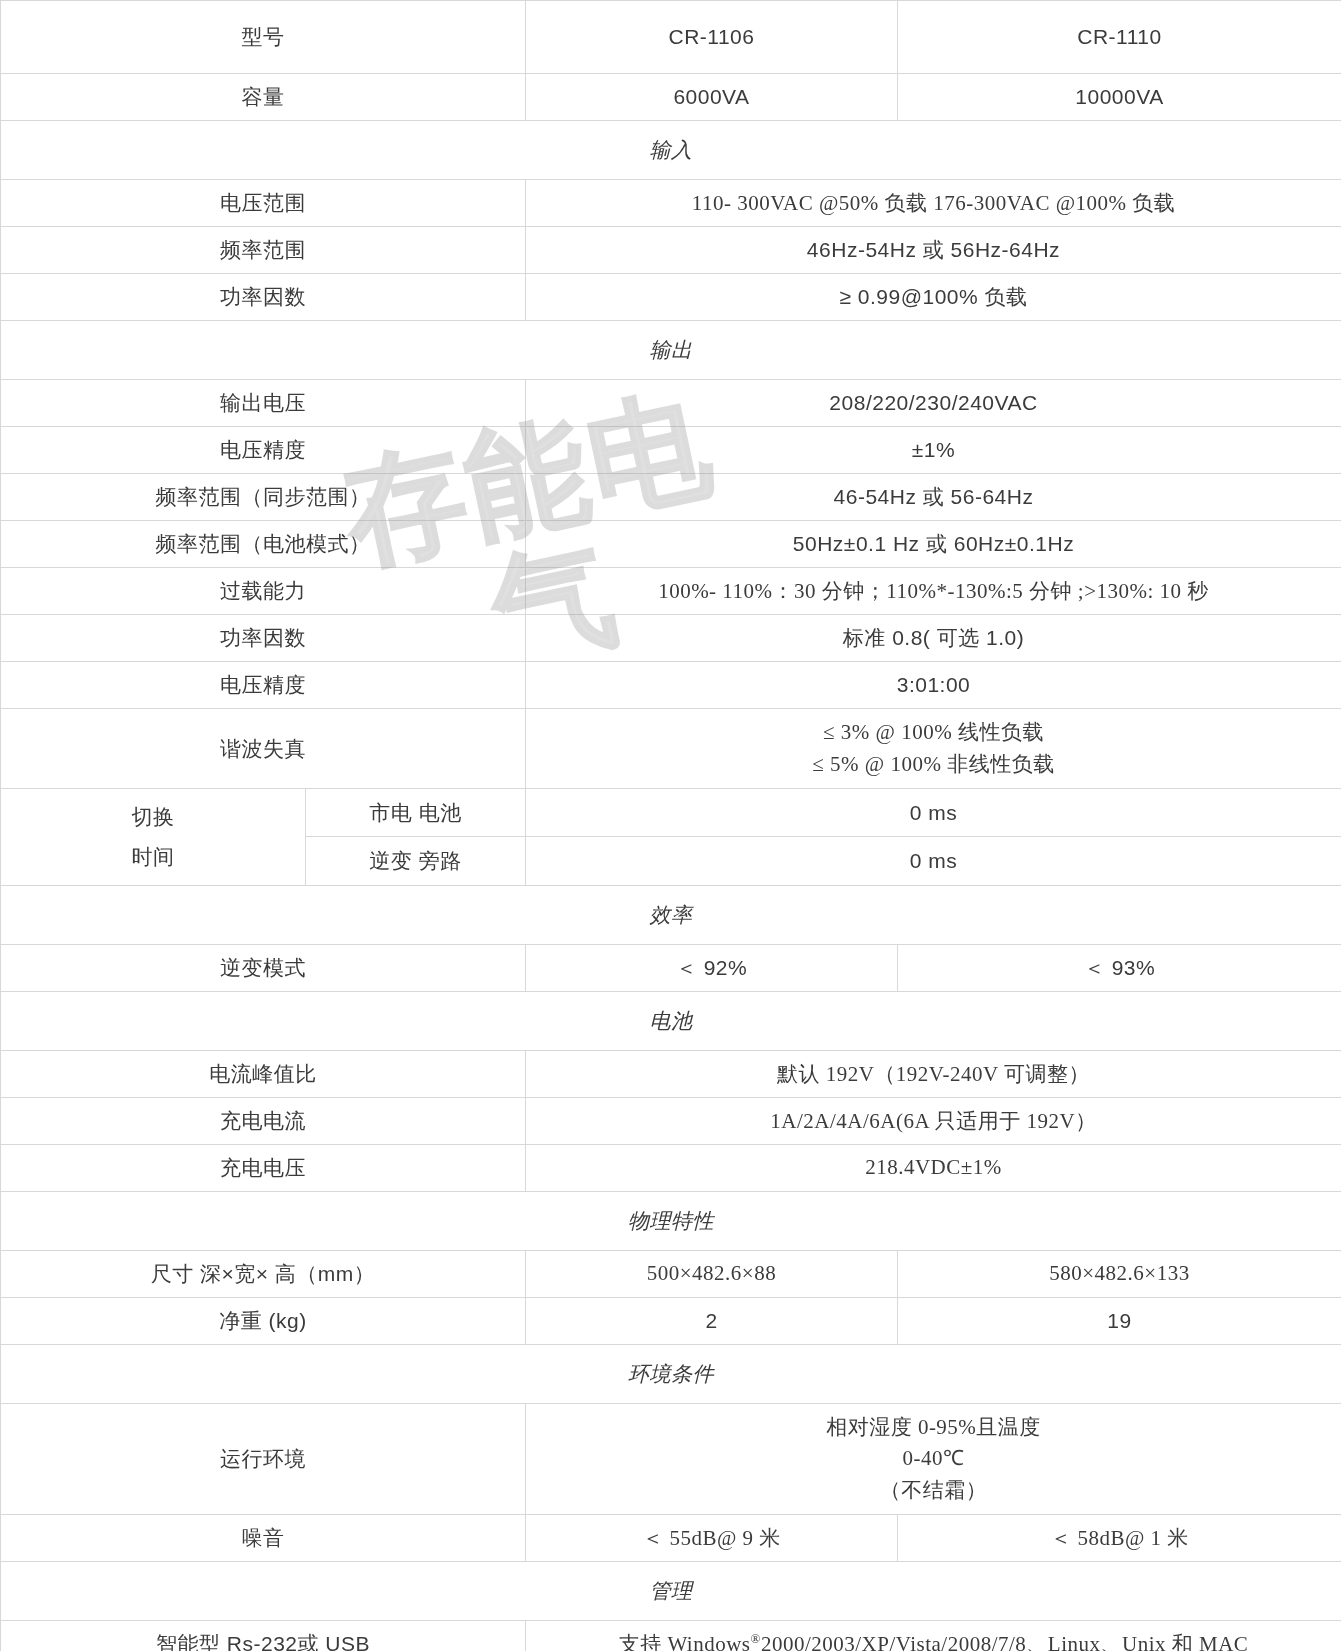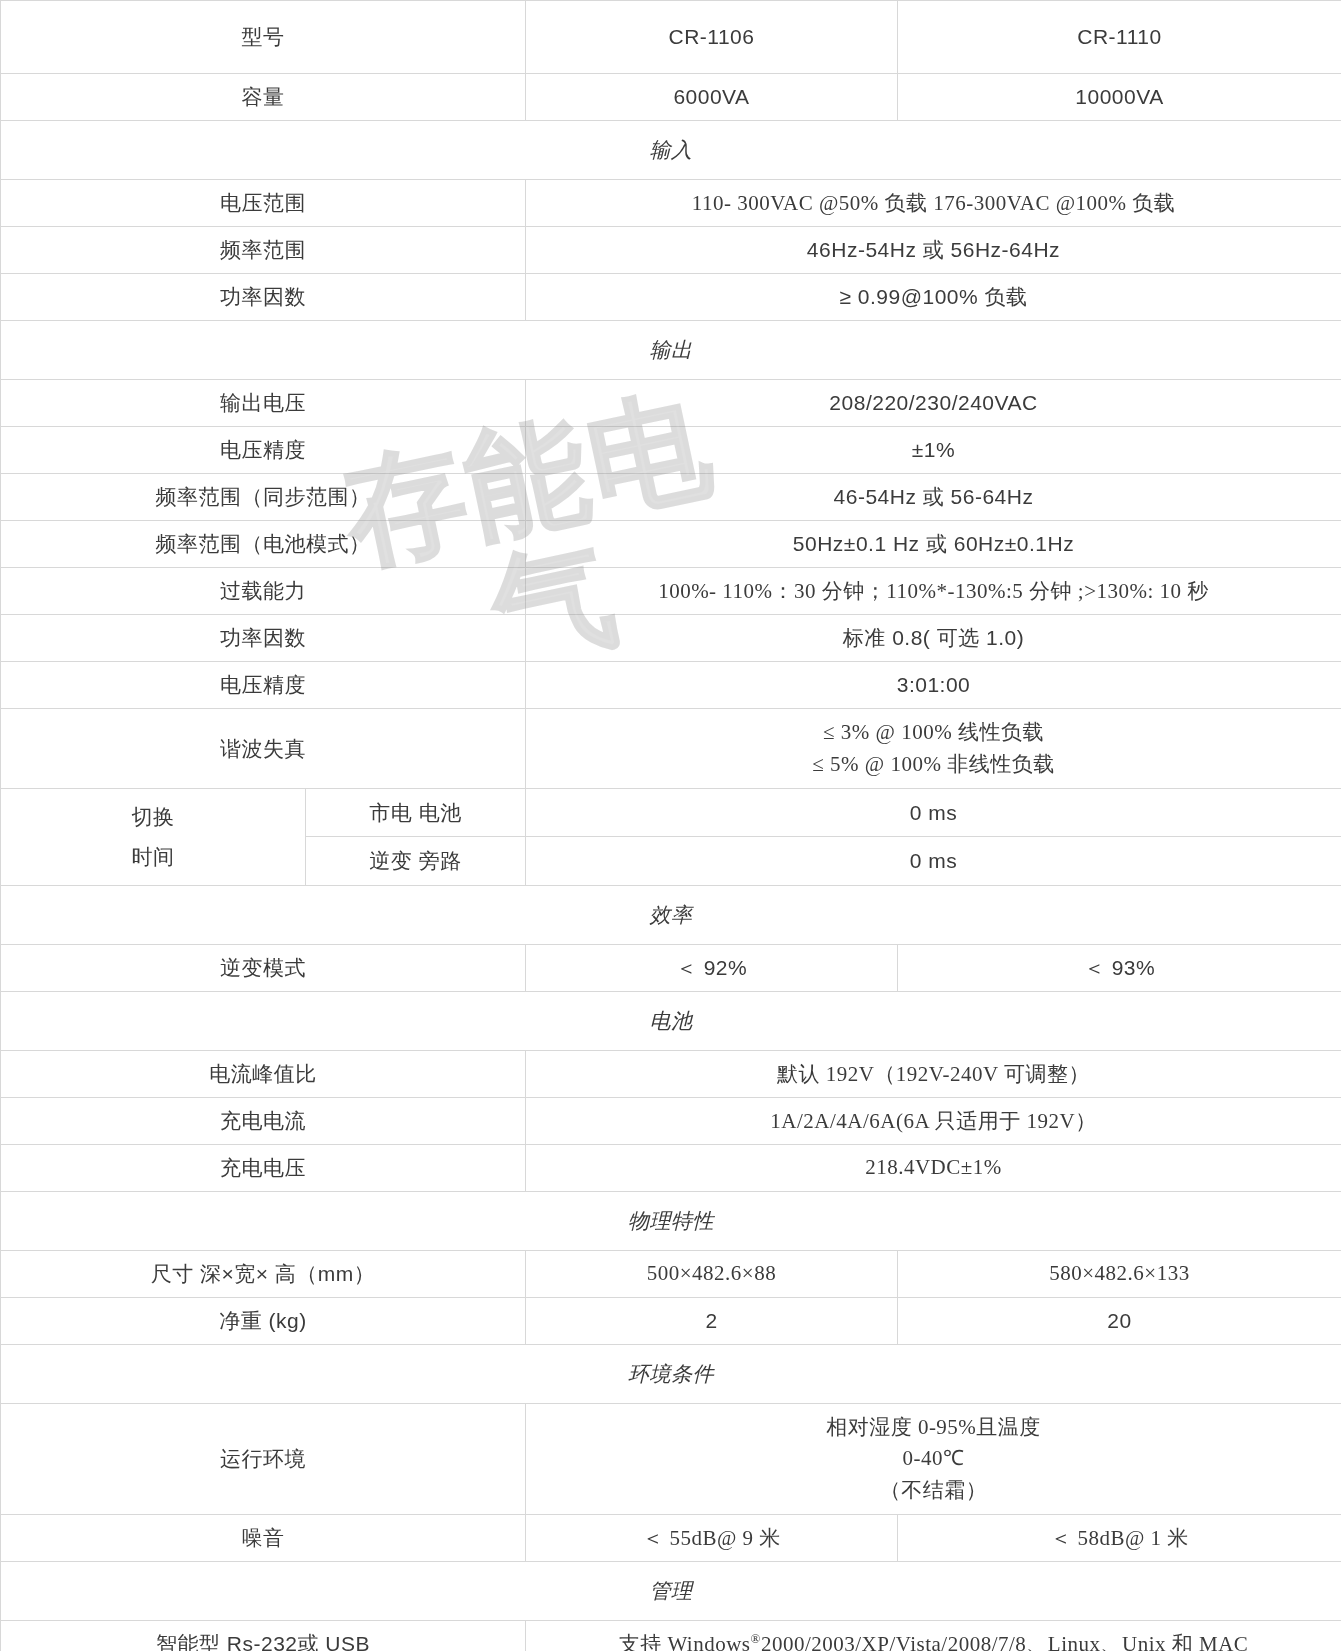--- a/index.html
+++ b/index.html
@@ -235,21 +235,21 @@
 
       <tr class="row-h">
         <td colspan="2" class="label">尺寸 深×宽× 高（mm）</td>
         <td class="val val-small">500×482.6×88</td>
         <td class="val val-small">580×482.6×133</td>
       </tr>
 
       <tr class="row-h">
         <td colspan="2" class="label">净重 (kg)</td>
         <td class="val">2</td>
-        <td class="val">20</td>
+        <td class="val">19</td>
       </tr>
 
       <tr class="section">
         <td colspan="4">环境条件</td>
       </tr>
 
       <tr style="height:80px">
         <td colspan="2" class="label">运行环境</td>
         <td colspan="2" class="val val-small multi">
           <div>相对湿度 0-95%且温度</div>

